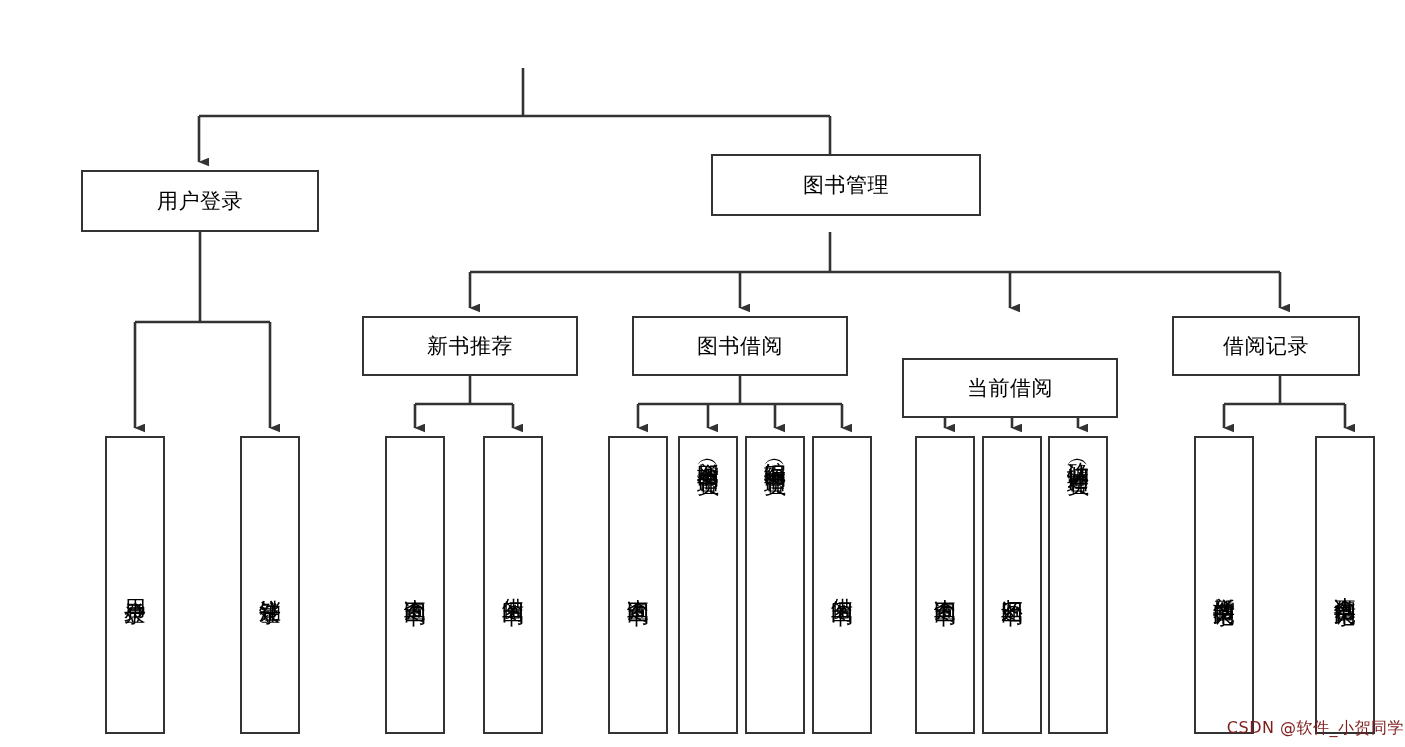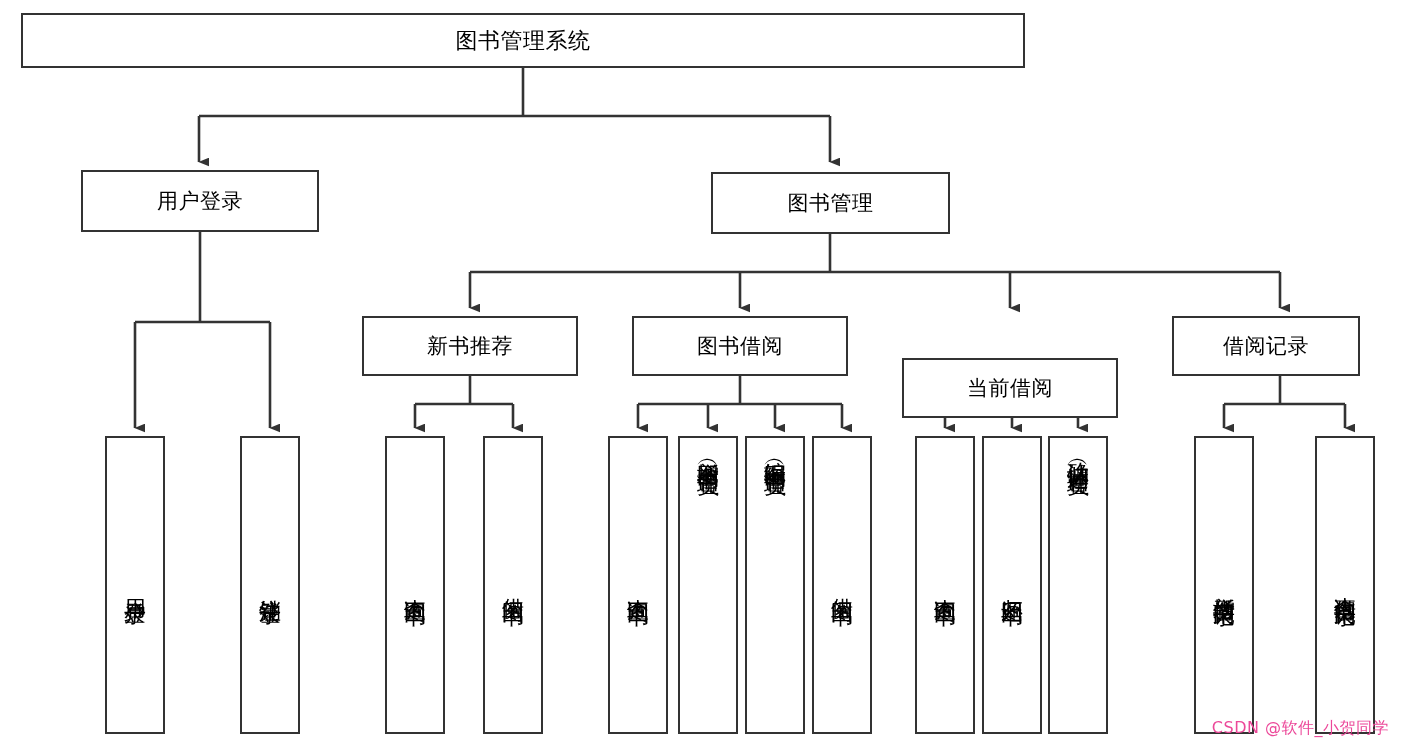--- a/index.html
+++ b/index.html
@@ -63,24 +63,24 @@
     font-size: 22px;
     letter-spacing: 2px;
     line-height: 1;
   }
   .node.vert.centered {
     align-items: center;
     padding-top: 0;
   }
   .watermark {
     position: absolute;
-    right: 16px;
+    right: 1px;
     bottom: 8px;
     font-size: 16px;
-    color: #ec4899;
+    color: #7f1d1d;
     z-index: 6;
     white-space: nowrap;
     letter-spacing: 0.5px;
   }
 </style>
 </head>
 <body>
 
 <div id="diagram-root">
 
@@ -130,29 +130,26 @@
       <path d="M1012,404 L1012,428" marker-end="url(#arrowhead)"></path>
       <path d="M1078,404 L1078,428" marker-end="url(#arrowhead)"></path>
 
       <path d="M1280,376 L1280,404"></path>
       <path d="M1224,404 L1345,404"></path>
       <path d="M1224,404 L1224,428" marker-end="url(#arrowhead)"></path>
       <path d="M1345,404 L1345,428" marker-end="url(#arrowhead)"></path>
     </g>
   </svg>
 
-  <div class="node horiz root" style="left:21px; top:13px; width:1004px; height:55px;">
-    <span class="node-label">图书管理系统</span>
-  </div>
 
   <div class="node horiz" style="left:81px; top:170px; width:238px; height:62px;">
     <span class="node-label">用户登录</span>
   </div>
 
-  <div class="node horiz" style="left:711px; top:172px; width:239px; height:62px;">
+  <div class="node horiz" style="left:711px; top:154px; width:270px; height:62px;">
     <span class="node-label">图书管理</span>
   </div>
 
   <div class="node horiz" style="left:632px; top:316px; width:216px; height:60px;">
     <span class="node-label">图书借阅</span>
   </div>
 
   <div class="node horiz" style="left:362px; top:316px; width:216px; height:60px;">
     <span class="node-label">新书推荐</span>
   </div>

